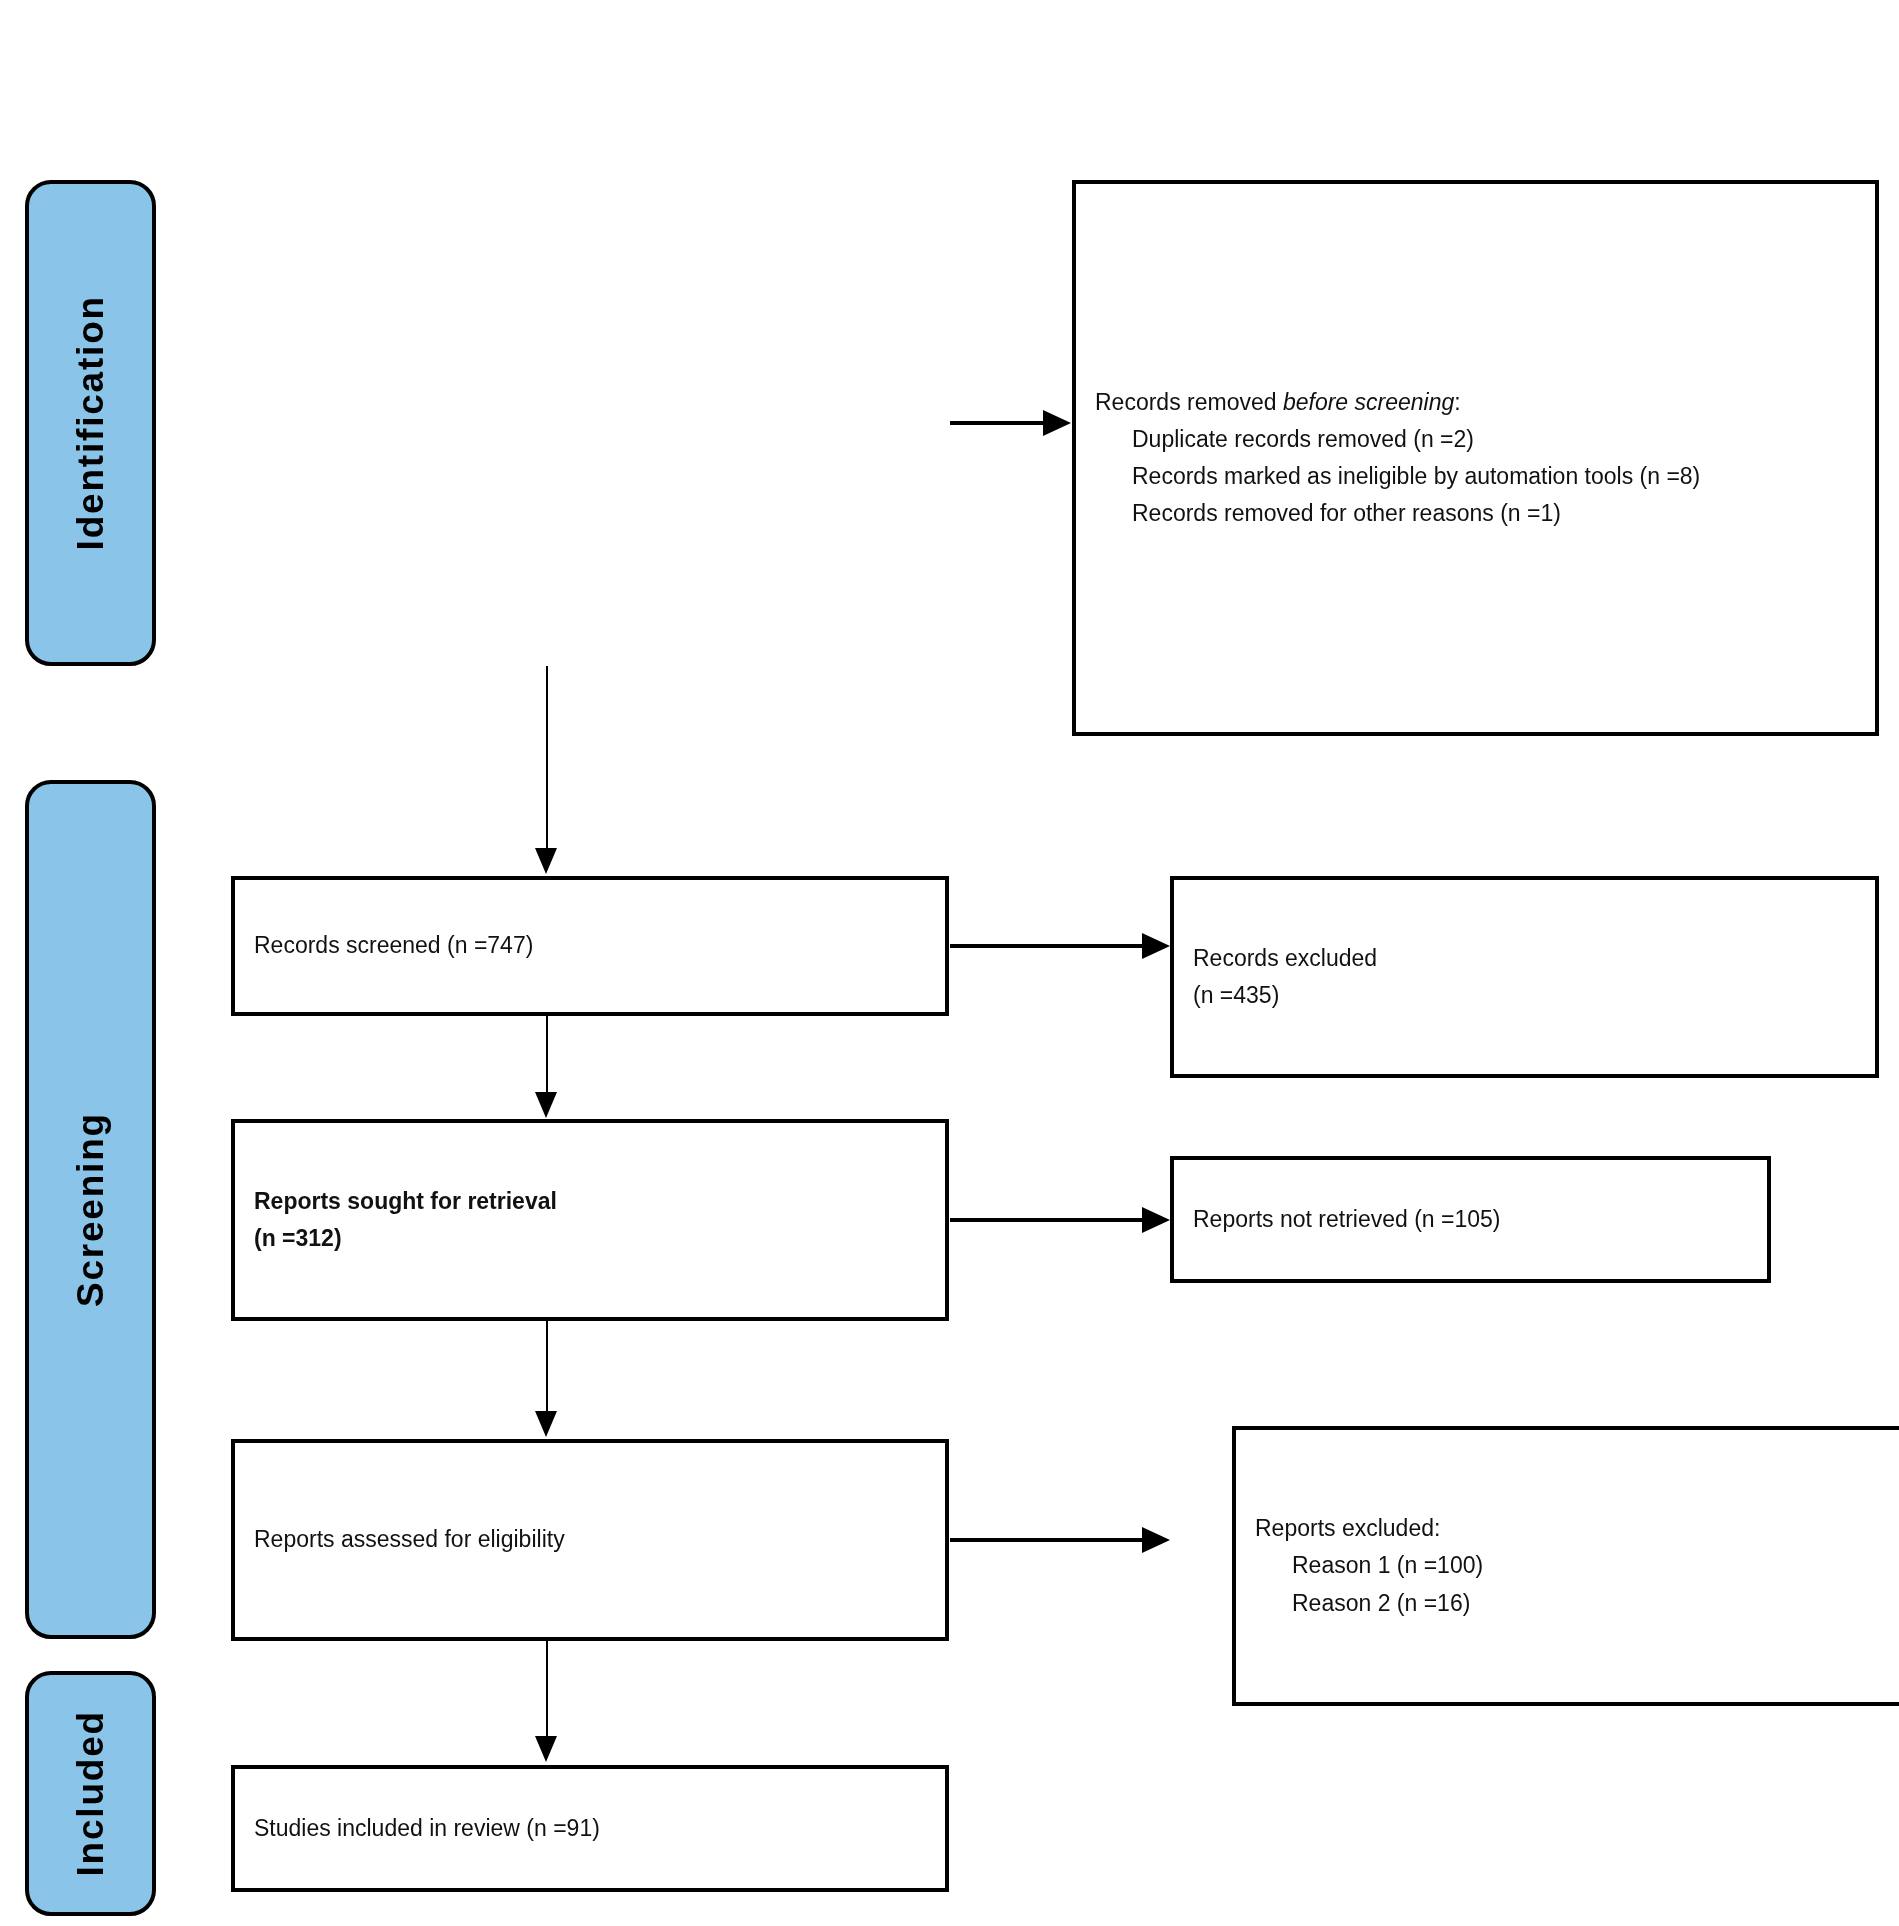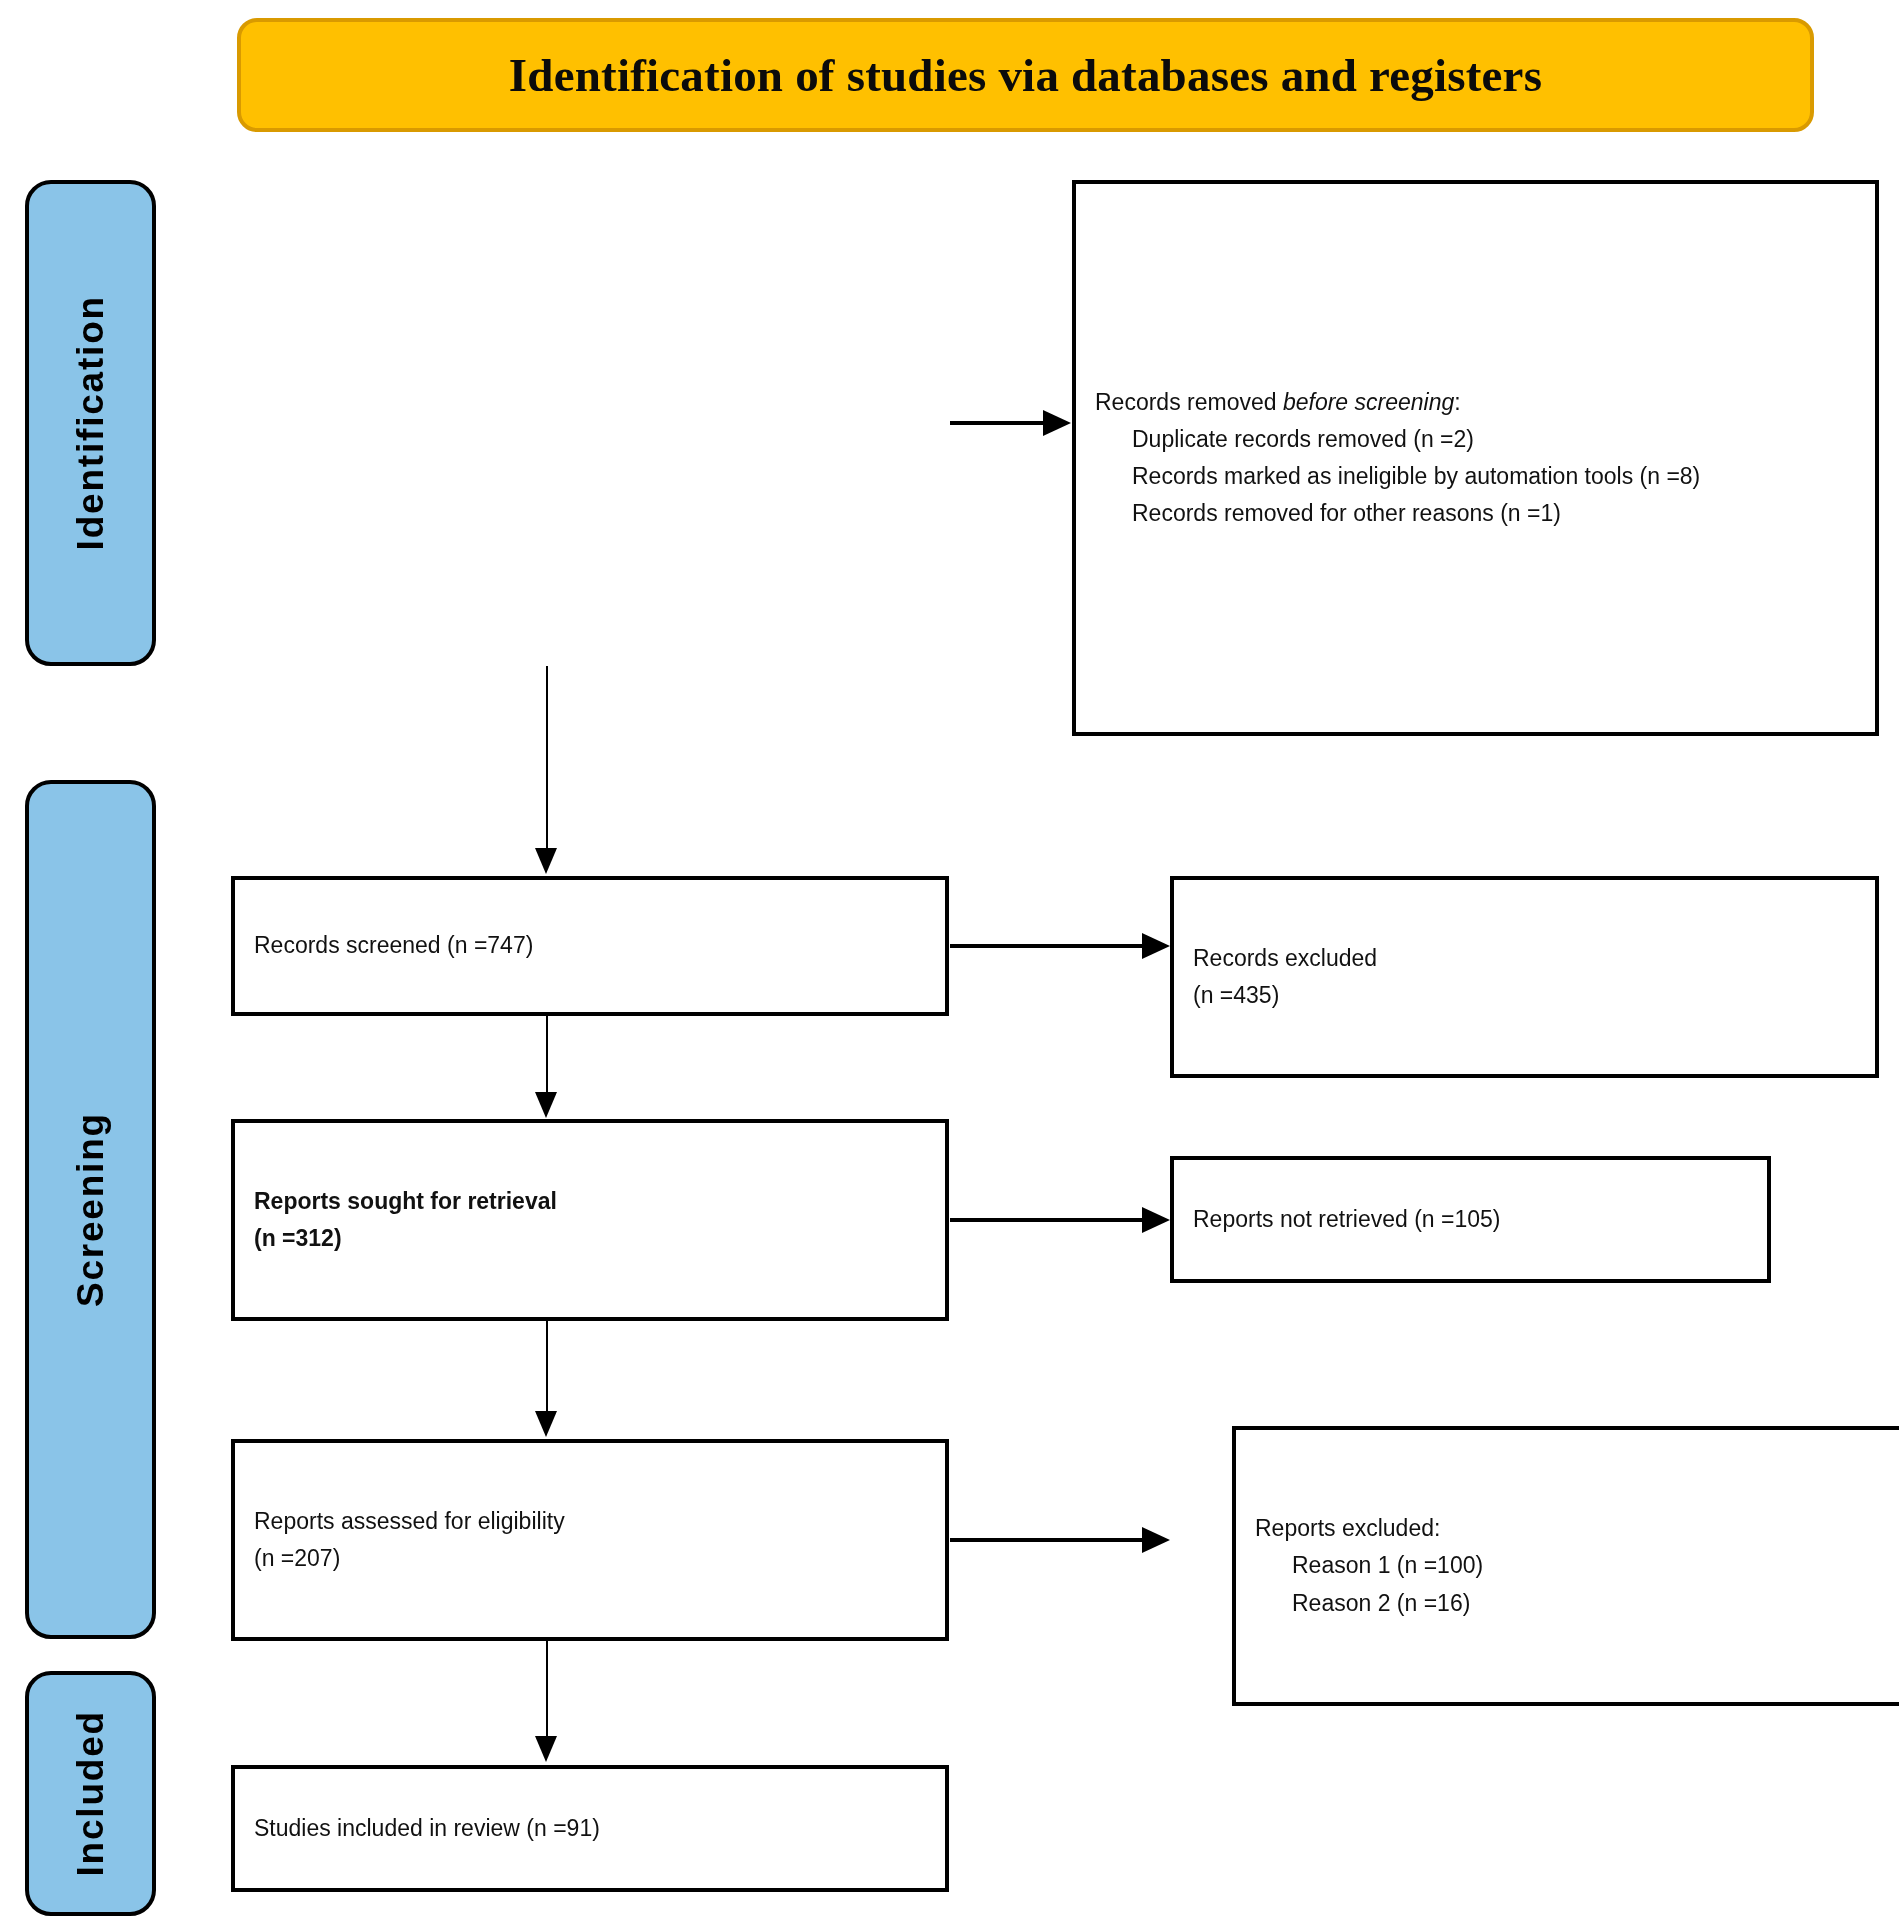--- a/index.html
+++ b/index.html
@@ -159,23 +159,20 @@
 
   
   #v-assessed-incl  { left: 546px; top: 1641px; height: 96px; }
   #a-assessed-incl  { left: 535px; top: 1736px; }
 </style>
 </head>
 <body>
 
 <div id="canvas">
 
-  <div class="banner">
-    <span class="banner-title">Identification of studies via databases and registers</span>
-  </div>
 
   <div class="stage" id="stage-identification">
     <span class="stage-label">Identification</span>
   </div>
   <div class="stage" id="stage-screening">
     <span class="stage-label">Screening</span>
   </div>
   <div class="stage" id="stage-included">
     <span class="stage-label">Included</span>
   </div>
@@ -201,21 +198,20 @@
     <div class="box-text">Reports sought for retrieval</div>
     <div class="box-text">(n =312)</div>
   </div>
 
   <div class="box" id="box-notretrieved">
     <div class="box-text">Reports not retrieved (n =105)</div>
   </div>
 
   <div class="box" id="box-assessed">
     <div class="box-text">Reports assessed for eligibility</div>
-    <div class="box-text">(n =207)</div>
   </div>
 
   <div class="box" id="box-excluded2">
     <div class="box-text">Reports excluded:</div>
     <div class="box-text indent">Reason 1 (n =100)</div>
     <div class="box-text indent">Reason 2 (n =16)</div>
   </div>
 
   <div class="box" id="box-included">
     <div class="box-text">Studies included in review (n =91)</div>

